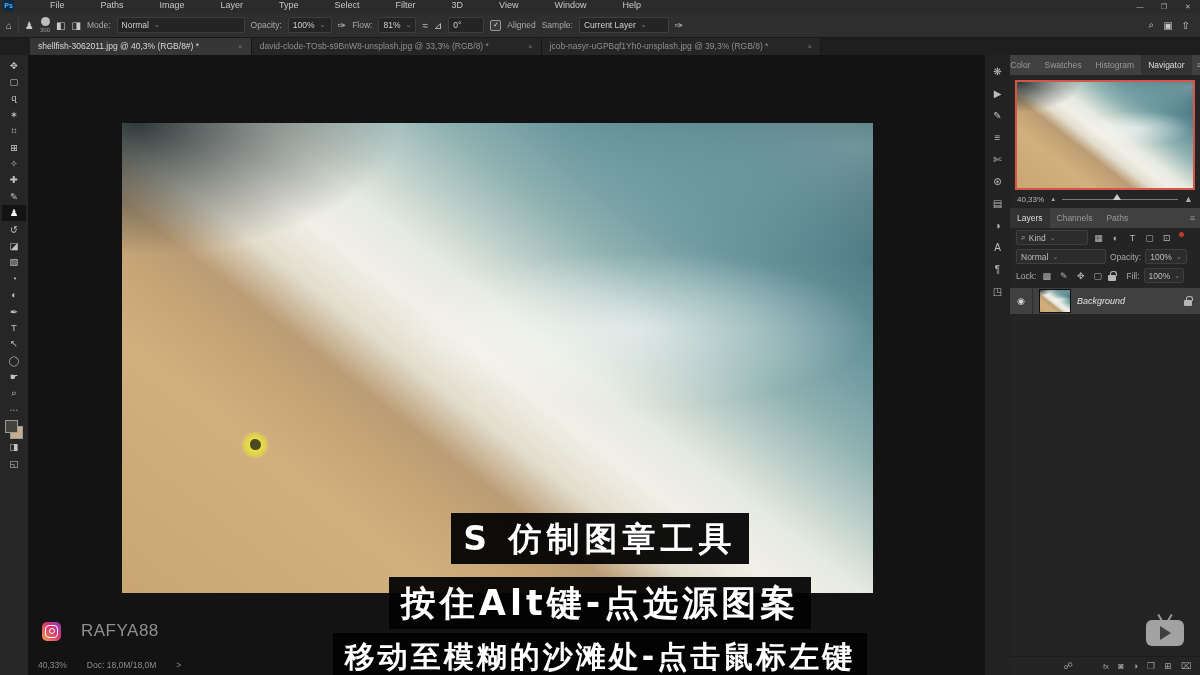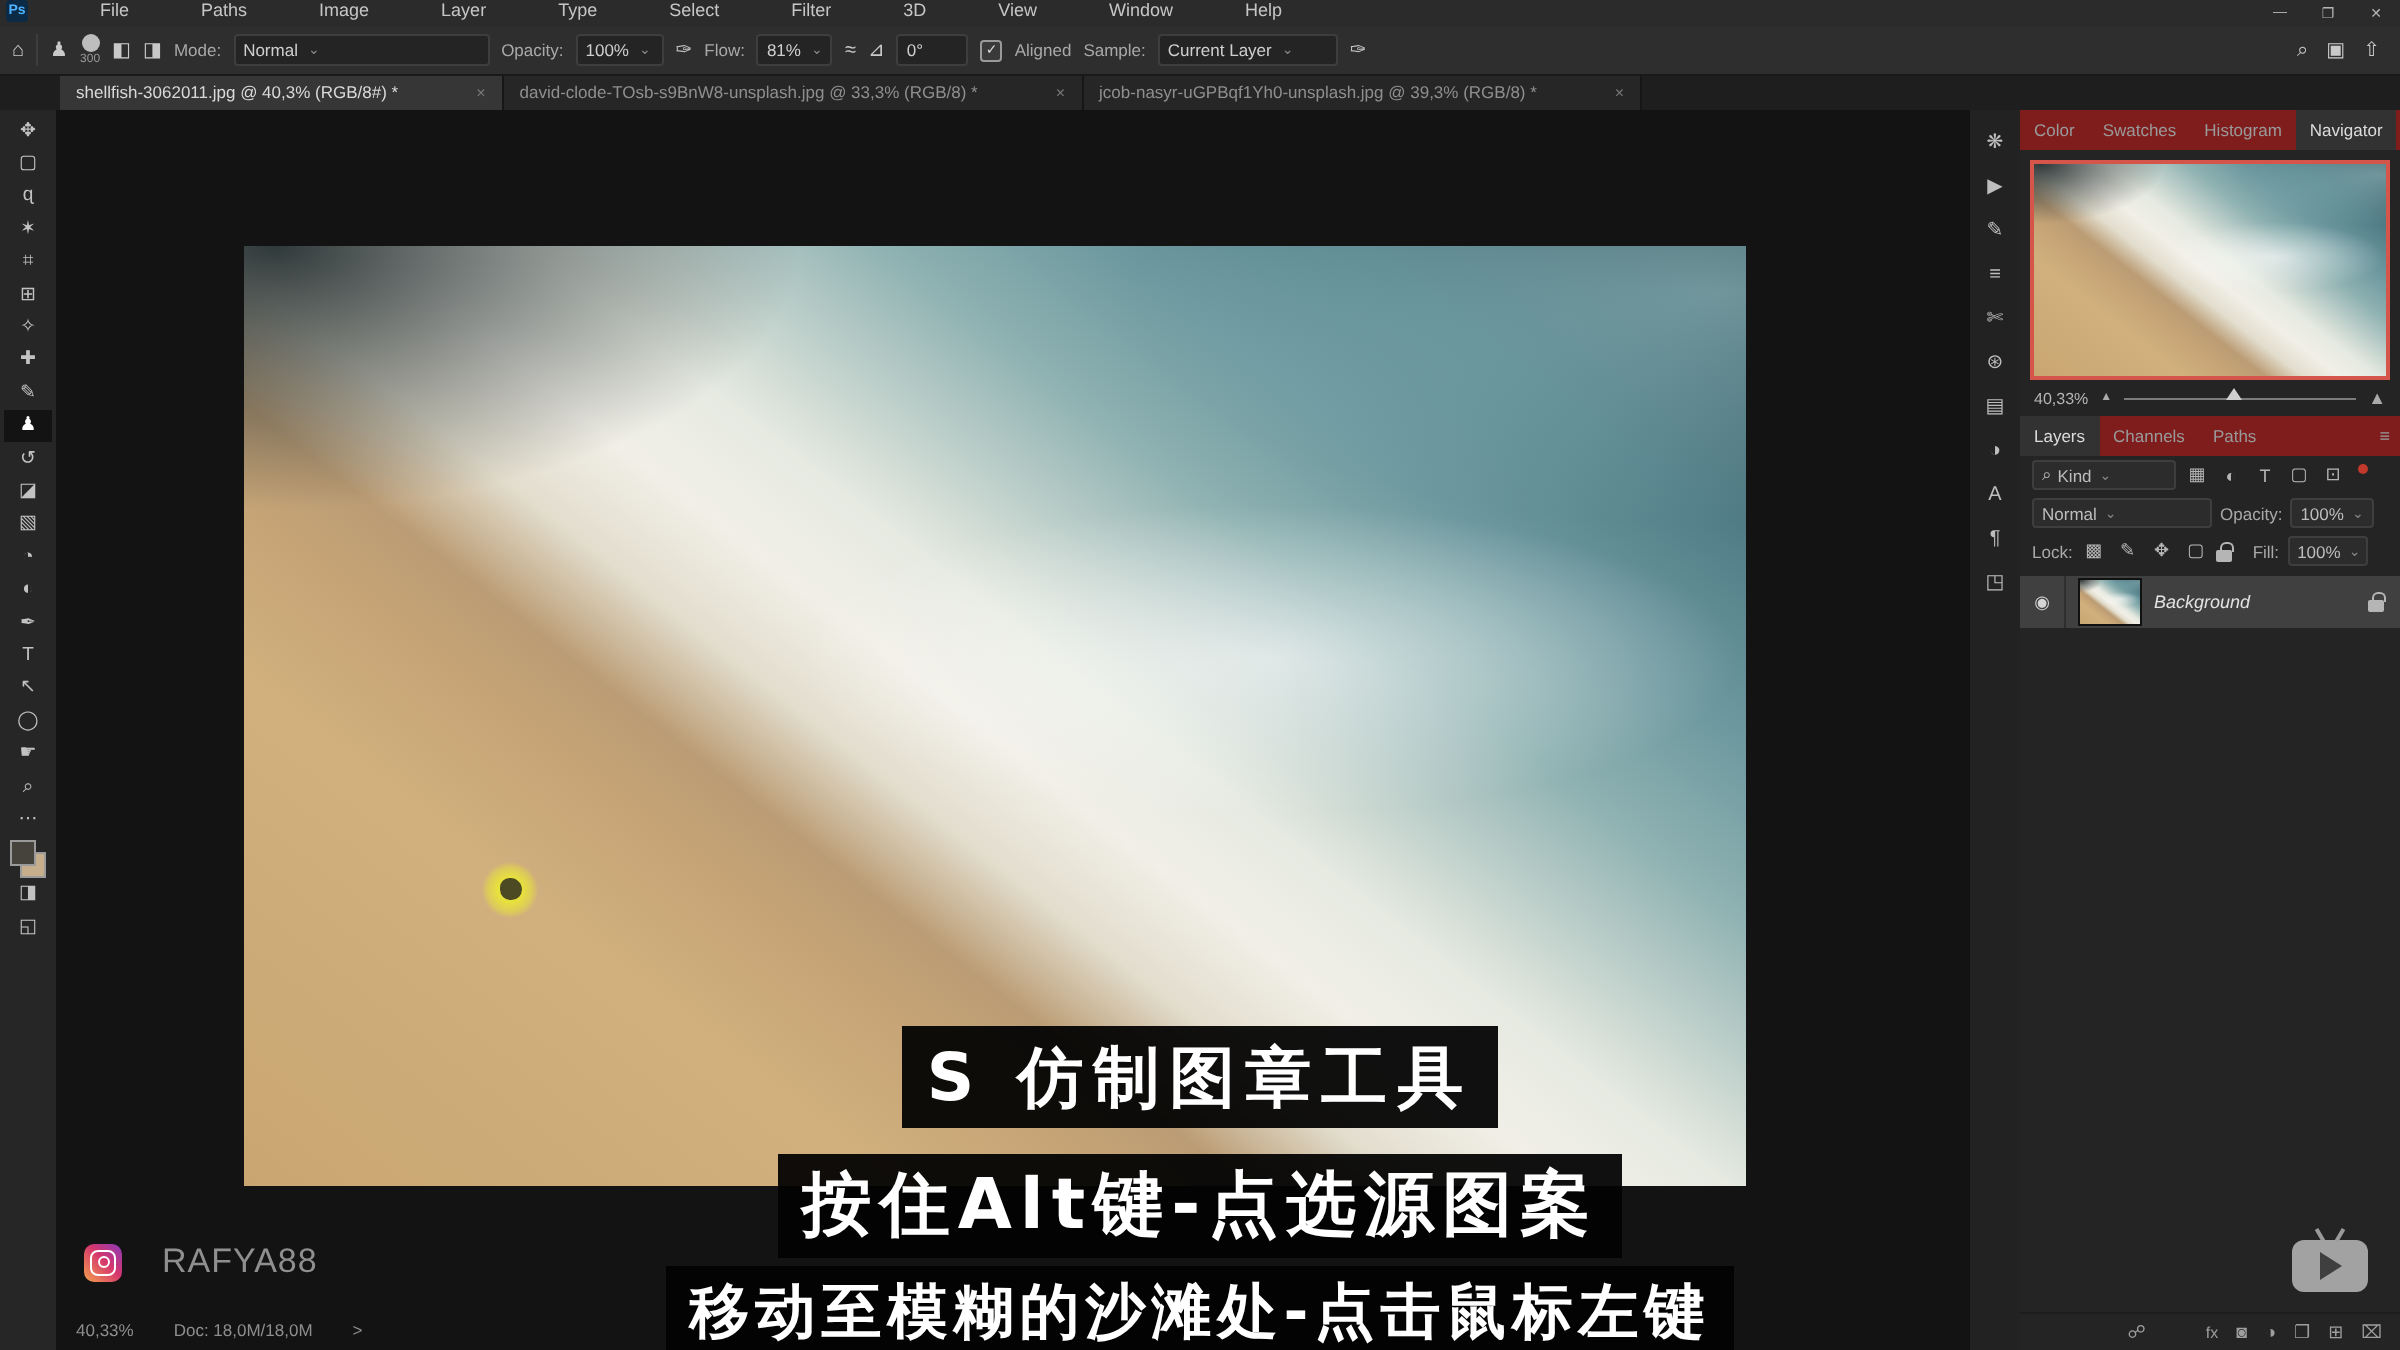--- a/index.html
+++ b/index.html
@@ -54,21 +54,21 @@
   .spot{position:absolute;left:241px;top:431px;width:28px;height:28px;border-radius:50%;z-index:6;
         background:radial-gradient(circle,#e8e23c 0 30%, rgba(232,226,60,.55) 55%, rgba(232,226,60,0) 72%);}
   .spot::after{content:"";position:absolute;left:9px;top:8px;width:11px;height:11px;background:#4c4a22;border-radius:45% 55% 50% 50%;}
 
   
   .panelstrip{position:absolute;top:55px;right:190px;width:25px;bottom:0;background:#222;display:flex;flex-direction:column;align-items:center;padding-top:5px;gap:0;z-index:8;}
   .pstrip-ic{width:25px;height:22px;display:flex;align-items:center;justify-content:center;font-size:10px;color:#bdbdbd;flex:none;}
 
   
   .panels{position:absolute;top:55px;right:0;width:190px;bottom:0;background:#242424;z-index:8;font-size:8.5px;}
-  .ptabs{height:20px;display:flex;align-items:stretch;background:#7f1d1d;color:#9a9a9a;}
+  .ptabs{height:20px;display:flex;align-items:stretch;background:#404040;color:#9a9a9a;justify-content:center;}
   .ptab{padding:0 7px;display:flex;align-items:center;white-space:nowrap;}
   .ptab.active{background:#323232;color:#dcdcdc;}
   .pmenu{margin-left:auto;display:flex;align-items:center;padding:0 5px;color:#9a9a9a;font-size:9px;}
   .nav-thumb{position:relative;margin:5px 5px 3px 5px;height:106px;border:2px solid #d6554a;}
   .nav-zoomrow{display:flex;align-items:center;gap:6px;padding:1px 7px 4px 7px;color:#b5b5b5;font-size:8px;}
   .ztrack{flex:1;height:1px;background:#7c7c7c;position:relative;}
   .zthumb{position:absolute;left:44%;top:-5px;width:0;height:0;border-left:4px solid transparent;border-right:4px solid transparent;border-bottom:6px solid #cfcfcf;}
   .mt-s{font-size:6px;color:#aaa;}
   .mt-l{font-size:9px;color:#aaa;}
   .prow{display:flex;align-items:center;gap:4px;padding:2px 6px;color:#a9a9a9;}

